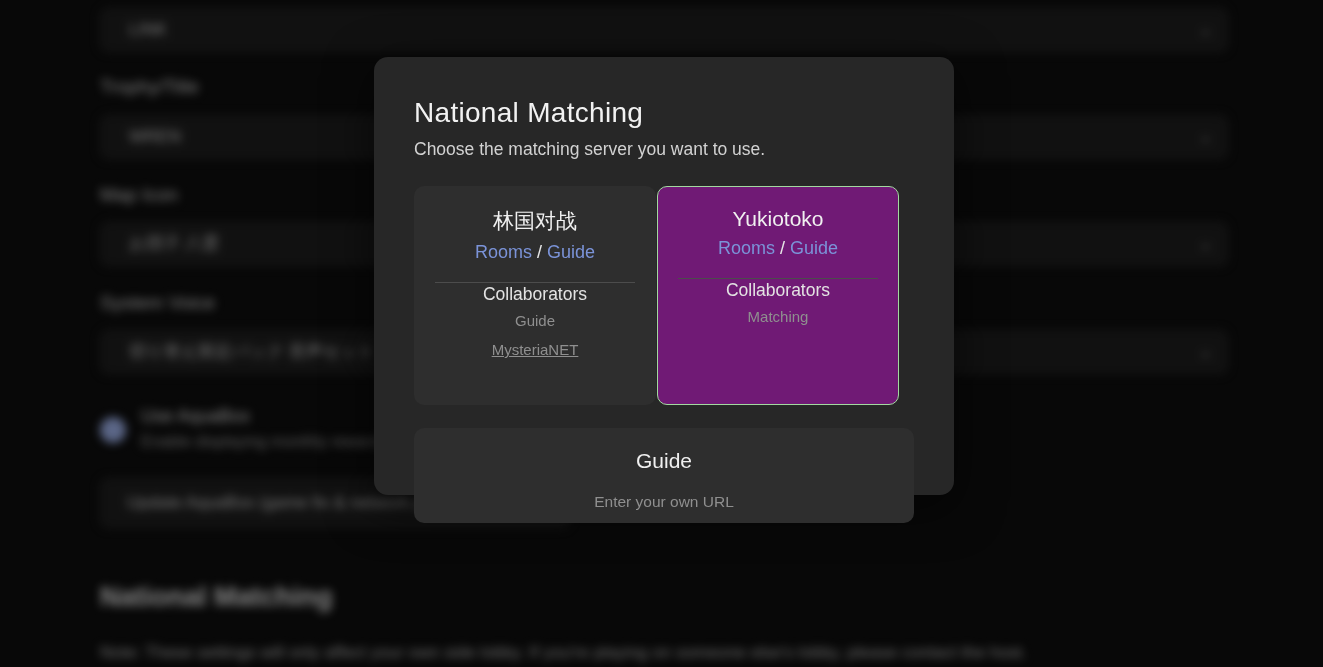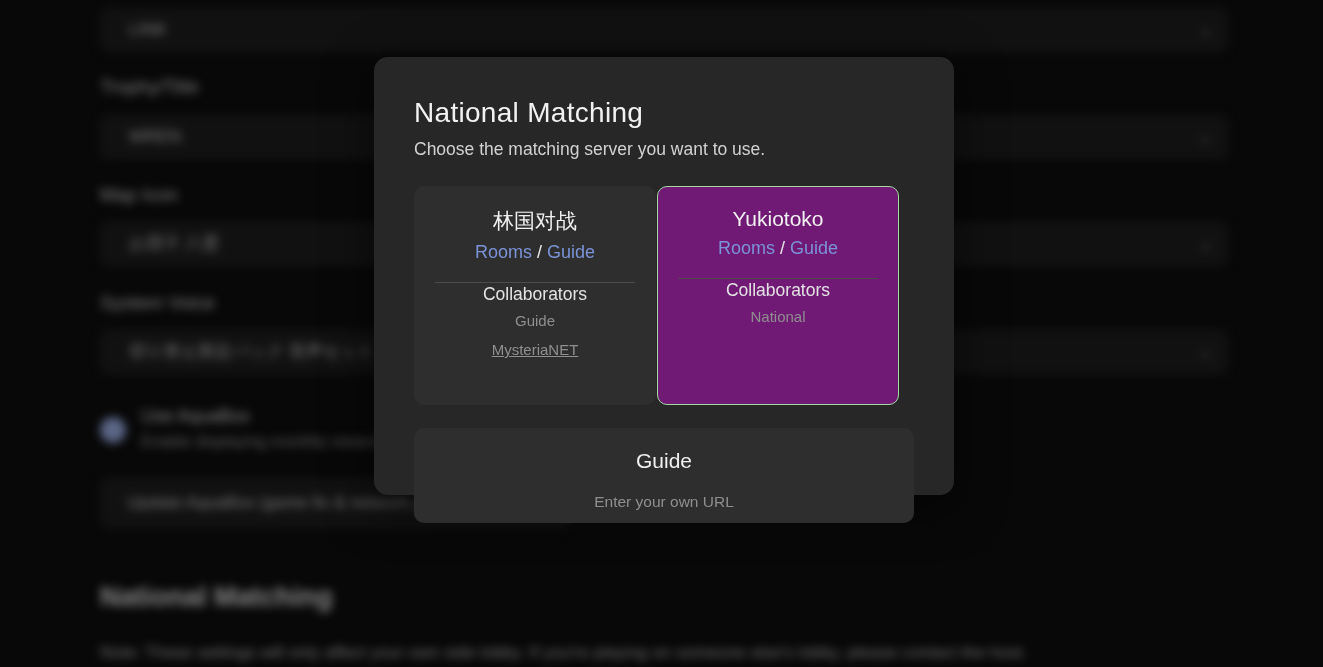--- a/index.html
+++ b/index.html
@@ -167,21 +167,21 @@
         <div class="collab-name">MysteriaNET</div>
       </div>
 
       <div class="server-card selected">
         <div class="server-name">Yukiotoko</div>
         <div class="server-links">
           <a>Rooms</a><span> / </span><a>Guide</a>
         </div>
         <hr class="card-divider">
         <div class="collab-heading">Collaborators</div>
-        <div class="collab-name">National</div>
+        <div class="collab-name">Matching</div>
       </div>
     </div>
 
     <div class="custom-card">
       <div class="custom-title">Guide</div>
       <div class="custom-subtitle">Enter your own URL</div>
     </div>
   </div>
 
 </div>

